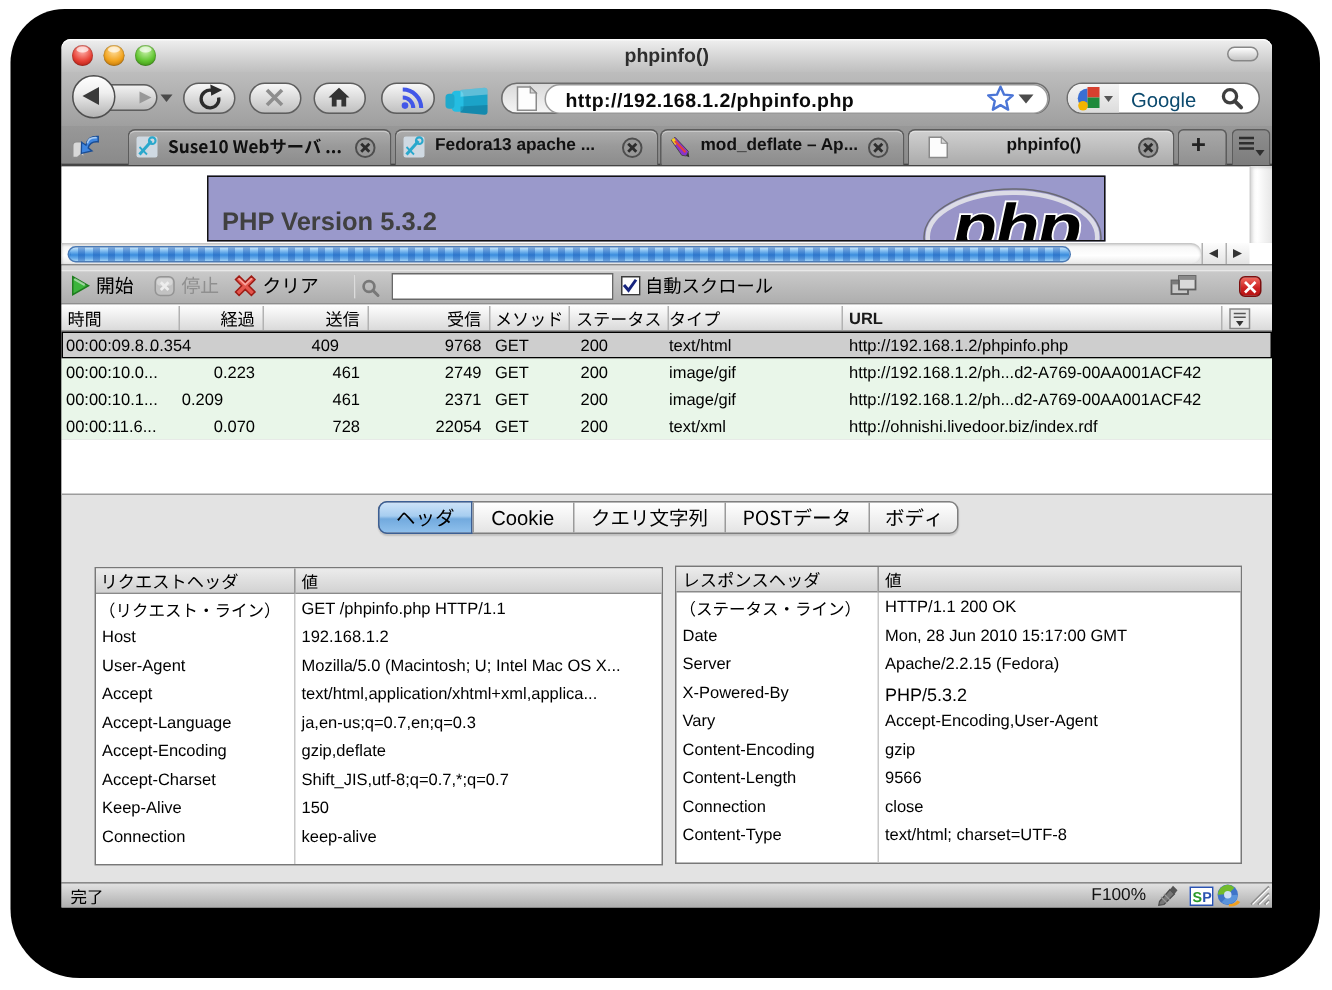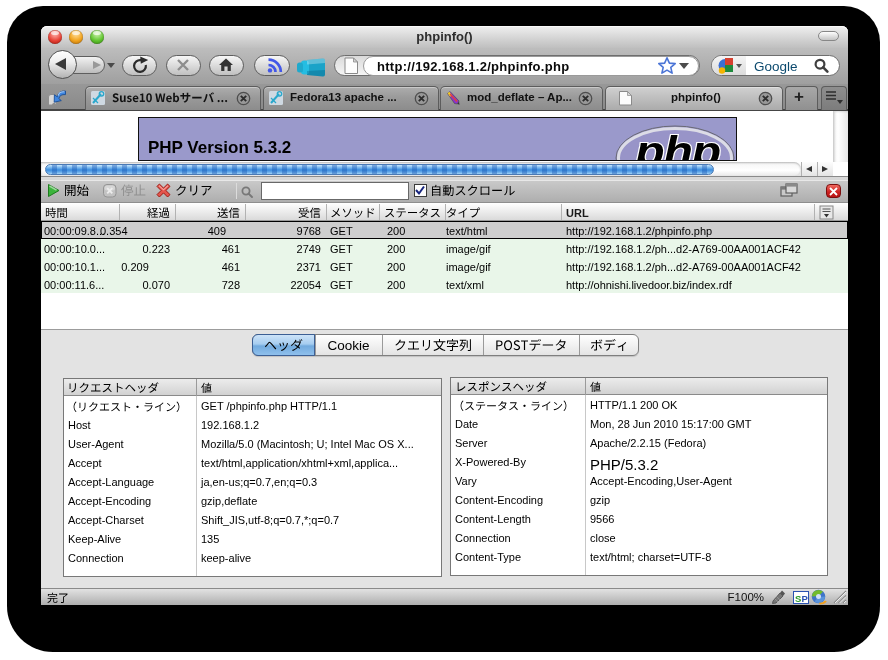--- a/index.html
+++ b/index.html
@@ -147,21 +147,21 @@
       <path d="M11 8 l6 0 l-3 4 Z" fill="#2e2e2e"></path>
     </svg>
 <div class="abs" style="left:0;top:85px;width:807px;height:51px;background:#fff"></div>
 <div class="abs" style="left:97px;top:91px;width:599px;height:44px;background:#9a99cb;border:1px solid #111;overflow:hidden">
 <svg style="position:absolute;left:0;top:0;width:599px;height:44px">
         <ellipse cx="536" cy="40" rx="59" ry="32" fill="#9894c8" stroke="#6a6a74" stroke-width="1"></ellipse>
         <ellipse cx="536" cy="40" rx="56.5" ry="29.5" fill="#9894c8" stroke="#dcdce6" stroke-width="3"></ellipse>
         <text x="443" y="48" font-family="Liberation Sans, sans-serif" font-style="italic" font-weight="bold" font-size="43px" fill="#000" stroke="#fff" stroke-width="2.2" paint-order="stroke" letter-spacing="-1" transform="scale(1.12 1)">php</text>
       </svg>
 </div>
-<div class="txt" style="left:107px;top:112px;font-size:17px;font-weight:bold;color:#000000">PHP Version 5.3.2</div>
+<div class="txt" style="left:107px;top:112px;font-size:17px;font-weight:bold;color:#404040">PHP Version 5.3.2</div>
 <div class="abs" style="left:792px;top:85px;width:15px;height:51px;background:linear-gradient(90deg,#f6f6f6,#ffffff 30%,#e6e6e6);border-left:1px solid #cfcfcf;box-shadow:inset 1px 1px 2px rgba(0,0,0,.12)"></div>
 <div class="abs" style="left:0;top:136px;width:807px;height:14px;background:linear-gradient(#ffffff,#e2e2e2)"></div>
 <div class="abs" style="left:0;top:136px;width:760px;height:14px;border-radius:0 7px 7px 0;background:linear-gradient(#f4f4f4,#fff 60%,#e8e8e8);box-shadow:inset 0 1px 2px rgba(0,0,0,.25)"></div>
 <div class="abs" style="left:4px;top:137.5px;width:669px;height:11px;border-radius:5.5px;border:1px solid #4a7ab5;background:linear-gradient(#c8e6fb 0%,#83bef1 25%,#3a8cdd 55%,#68acea 80%,#a2d3f5 100%)"></div>
 <div class="abs" style="left:6px;top:138.5px;width:665px;height:9px;border-radius:4.5px;background:repeating-linear-gradient(90deg,rgba(255,255,255,0) 0 5px,rgba(20,80,175,.38) 5px 10px)"></div>
 <div class="abs" style="left:760px;top:136px;width:16px;height:14px;background:linear-gradient(#fdfdfd,#e4e4e4);border-left:1px solid #b0b0b0"></div>
 <div class="abs" style="left:776px;top:136px;width:16px;height:14px;background:linear-gradient(#fdfdfd,#e4e4e4);border-left:1px solid #b0b0b0"></div>
 <div class="abs" style="left:764.5px;top:139.5px;width:0;height:0;border-right:6.5px solid #333;border-top:3.8px solid transparent;border-bottom:3.8px solid transparent"></div>
 <div class="abs" style="left:781px;top:139.5px;width:0;height:0;border-left:6.5px solid #333;border-top:3.8px solid transparent;border-bottom:3.8px solid transparent"></div>
 <div class="abs" style="left:792px;top:136px;width:15px;height:14px;background:#fff"></div>
@@ -325,21 +325,21 @@
 <div class="txt" style="left:160px;top:412px;font-size:11px">Mozilla/5.0 (Macintosh; U; Intel Mac OS X...</div>
 <div class="txt" style="left:27px;top:431px;font-size:11px">Accept</div>
 <div class="txt" style="left:160px;top:431px;font-size:11px">text/html,application/xhtml+xml,applica...</div>
 <div class="txt" style="left:27px;top:450px;font-size:11px">Accept-Language</div>
 <div class="txt" style="left:160px;top:450px;font-size:11px">ja,en-us;q=0.7,en;q=0.3</div>
 <div class="txt" style="left:27px;top:469px;font-size:11px">Accept-Encoding</div>
 <div class="txt" style="left:160px;top:469px;font-size:11px">gzip,deflate</div>
 <div class="txt" style="left:27px;top:488px;font-size:11px">Accept-Charset</div>
 <div class="txt" style="left:160px;top:488px;font-size:11px">Shift_JIS,utf-8;q=0.7,*;q=0.7</div>
 <div class="txt" style="left:27px;top:507px;font-size:11px">Keep-Alive</div>
-<div class="txt" style="left:160px;top:507px;font-size:11px">135</div>
+<div class="txt" style="left:160px;top:507px;font-size:11px">150</div>
 <div class="txt" style="left:27px;top:526px;font-size:11px">Connection</div>
 <div class="txt" style="left:160px;top:526px;font-size:11px">keep-alive</div>
 <div class="abs" style="left:409px;top:351px;width:378px;height:199px;background:#fff;border:1px solid #787878"></div>
 <div class="abs" style="left:410px;top:352px;width:376px;height:17px;background:linear-gradient(#ececec,#d2d2d2);border-bottom:1px solid #8a8a8a"></div>
 <div class="abs" style="left:544px;top:352px;width:1px;height:197px;background:#c8c8c8"></div>
 <div class="abs" style="left:544px;top:352px;width:1px;height:17px;background:#9a9a9a"></div>
 <svg class="t" style="left:414.0px;top:364.5px">
       <path fill="#000" d="M2.6 -0.4 3.2 0.2C3.4 0.1 3.6 0 3.7 0C6.6 -0.8 8.9 -2.3 10.4 -4.1L9.9 -4.9C8.5 -3.1 5.8 -1.5 3.6 -1C3.6 -1.6 3.6 -6.4 3.6 -7.5C3.6 -7.8 3.7 -8.3 3.7 -8.6H2.6C2.6 -8.3 2.7 -7.8 2.7 -7.5C2.7 -6.4 2.7 -1.6 2.7 -0.9C2.7 -0.7 2.6 -0.6 2.6 -0.4Z M20.7 -7.7 20.1 -8.1C19.9 -8.1 19.6 -8.1 19.3 -8.1C18.8 -8.1 15.3 -8.1 14.8 -8.1C14.5 -8.1 13.8 -8.1 13.7 -8.1V-7.1C13.8 -7.1 14.4 -7.1 14.8 -7.1C15.2 -7.1 18.9 -7.1 19.3 -7.1C19 -6.2 18.2 -4.8 17.4 -3.9C16.2 -2.6 14.5 -1.2 12.7 -0.5L13.4 0.3C15.1 -0.5 16.6 -1.8 17.9 -3.1C19 -2.1 20.3 -0.7 21 0.3L21.8 -0.4C21.1 -1.3 19.7 -2.8 18.5 -3.8C19.3 -4.9 20 -6.2 20.4 -7.2C20.5 -7.3 20.6 -7.6 20.7 -7.7Z M31.7 -8.5C31.7 -8.9 32 -9.2 32.4 -9.2C32.8 -9.2 33.2 -8.9 33.2 -8.5C33.2 -8.1 32.8 -7.8 32.4 -7.8C32 -7.8 31.7 -8.1 31.7 -8.5ZM31.2 -8.5C31.2 -7.8 31.7 -7.2 32.4 -7.2C33.1 -7.2 33.7 -7.8 33.7 -8.5C33.7 -9.2 33.1 -9.8 32.4 -9.8C31.7 -9.8 31.2 -9.2 31.2 -8.5ZM26.7 -4.2 25.9 -4.6C25.4 -3.7 24.5 -2.3 23.7 -1.6L24.5 -1.1C25.1 -1.8 26.2 -3.2 26.7 -4.2ZM31.5 -4.6 30.7 -4.2C31.3 -3.5 32.2 -2 32.6 -1.1L33.5 -1.6C33 -2.4 32.1 -3.9 31.5 -4.6ZM24.1 -6.9V-6C24.4 -6 24.7 -6 25 -6H28.2V-5.9C28.2 -5.4 28.2 -1.4 28.2 -0.8C28.2 -0.5 28.1 -0.4 27.8 -0.4C27.5 -0.4 27 -0.4 26.5 -0.5L26.5 0.4C27 0.5 27.7 0.5 28.2 0.5C28.9 0.5 29.2 0.2 29.2 -0.4C29.2 -1.2 29.2 -5 29.2 -5.9V-6H32.2C32.5 -6 32.8 -6 33.1 -6V-6.9C32.9 -6.9 32.5 -6.9 32.2 -6.9H29.2V-8C29.2 -8.3 29.2 -8.7 29.2 -8.9H28.2C28.2 -8.7 28.2 -8.3 28.2 -8.1V-6.9H25C24.7 -6.9 24.4 -6.9 24.1 -6.9Z M37.1 -8.4 36.5 -7.7C37.3 -7.2 38.7 -5.9 39.3 -5.3L40 -6C39.4 -6.7 37.9 -7.9 37.1 -8.4ZM36.1 -0.7 36.7 0.2C38.6 -0.1 40.1 -0.8 41.3 -1.6C43 -2.7 44.3 -4.2 45.1 -5.7L44.6 -6.6C43.9 -5.2 42.5 -3.5 40.7 -2.4C39.6 -1.7 38.1 -1 36.1 -0.7Z M55.2 -7.7 54.6 -8.1C54.4 -8.1 54.1 -8.1 53.8 -8.1C53.3 -8.1 49.8 -8.1 49.3 -8.1C49 -8.1 48.3 -8.1 48.2 -8.1V-7.1C48.3 -7.1 48.9 -7.1 49.3 -7.1C49.7 -7.1 53.4 -7.1 53.8 -7.1C53.5 -6.2 52.7 -4.8 51.9 -3.9C50.7 -2.6 49 -1.2 47.1 -0.5L47.9 0.3C49.6 -0.5 51.1 -1.8 52.4 -3.1C53.5 -2.1 54.8 -0.7 55.5 0.3L56.3 -0.4C55.6 -1.3 54.2 -2.8 53 -3.8C53.8 -4.9 54.5 -6.2 54.9 -7.2C55 -7.3 55.1 -7.6 55.2 -7.7Z M58.2 -3.2 59.1 -2.4C59.2 -2.6 59.5 -3 59.7 -3.3C60.2 -3.9 61.2 -5.2 61.8 -5.8C62.2 -6.3 62.4 -6.3 62.8 -5.9C63.3 -5.4 64.4 -4.3 65 -3.5C65.8 -2.7 66.8 -1.5 67.6 -0.5L68.4 -1.4C67.5 -2.3 66.4 -3.6 65.6 -4.4C64.9 -5.1 63.9 -6.1 63.2 -6.8C62.4 -7.5 61.9 -7.4 61.3 -6.7C60.6 -5.8 59.6 -4.6 59 -4C58.7 -3.7 58.5 -3.5 58.2 -3.2Z M74.6 -6.6 73.7 -6.3C73.9 -5.8 74.5 -4.4 74.6 -3.8L75.5 -4.1C75.3 -4.6 74.8 -6.2 74.6 -6.6ZM78.7 -6 77.7 -6.3C77.6 -4.8 77 -3.4 76.1 -2.4C75.2 -1.2 73.7 -0.3 72.4 0.1L73.2 0.9C74.5 0.4 75.9 -0.5 76.9 -1.9C77.7 -2.9 78.2 -4.1 78.5 -5.4C78.6 -5.6 78.6 -5.7 78.7 -6ZM71.9 -6 71 -5.7C71.3 -5.3 71.9 -3.7 72.1 -3.1L72.9 -3.4C72.7 -4 72.1 -5.6 71.9 -6Z M90.6 -9.7 90 -9.5C90.3 -9 90.7 -8.4 90.9 -7.9L91.5 -8.2C91.3 -8.6 90.9 -9.3 90.6 -9.7ZM86.3 -8.8 85.2 -9.1C85.2 -8.8 85 -8.4 84.9 -8.2C84.4 -7.1 83.2 -5.4 81.2 -4.2L82 -3.6C83.2 -4.5 84.3 -5.6 85 -6.6H88.9C88.7 -5.7 88.1 -4.5 87.3 -3.4C86.5 -4 85.7 -4.6 84.9 -5L84.3 -4.4C85 -3.9 85.9 -3.3 86.7 -2.7C85.7 -1.6 84.2 -0.5 82.3 0.1L83.1 0.8C85 0.1 86.5 -1 87.5 -2.1C88 -1.8 88.4 -1.4 88.7 -1.1L89.4 -1.9C89 -2.2 88.6 -2.5 88.1 -2.9C89 -4.1 89.6 -5.4 89.9 -6.5C90 -6.7 90.1 -6.9 90.2 -7.1L89.6 -7.4L90.2 -7.7C90 -8.2 89.6 -8.9 89.3 -9.3L88.7 -9C89 -8.6 89.4 -7.9 89.6 -7.4L89.4 -7.6C89.2 -7.5 89 -7.5 88.7 -7.5H85.5L85.8 -7.9C85.9 -8.1 86.1 -8.5 86.3 -8.8Z"></path>
     </svg>
 <svg class="t" style="left:549.0px;top:364.5px">
@@ -347,21 +347,21 @@
     </svg>
 <svg class="t" style="left:412.0px;top:383.5px">
       <path fill="#000" d="M7.6 -4.2C7.6 -2 8.5 -0.3 9.8 1.1L10.5 0.7C9.2 -0.6 8.4 -2.2 8.4 -4.2C8.4 -6.1 9.2 -7.8 10.5 -9.1L9.8 -9.4C8.5 -8.1 7.6 -6.3 7.6 -4.2Z M19.8 -7.4 19.2 -7.8C19.1 -7.7 18.8 -7.7 18.4 -7.7C18 -7.7 14.6 -7.7 14.2 -7.7C13.8 -7.7 13.2 -7.7 13.1 -7.8V-6.8C13.2 -6.8 13.8 -6.8 14.2 -6.8C14.6 -6.8 18.1 -6.8 18.5 -6.8C18.2 -5.9 17.4 -4.6 16.6 -3.8C15.5 -2.5 13.9 -1.2 12.1 -0.5L12.8 0.2C14.4 -0.5 15.9 -1.7 17.1 -3C18.2 -2 19.4 -0.7 20.1 0.3L20.9 -0.4C20.2 -1.2 18.8 -2.7 17.7 -3.7C18.5 -4.6 19.2 -5.9 19.5 -6.9C19.6 -7 19.7 -7.3 19.8 -7.4Z M24.4 -8.1V-7.2C24.6 -7.2 25 -7.3 25.4 -7.3C26 -7.3 29.2 -7.3 29.8 -7.3C30.1 -7.3 30.5 -7.2 30.8 -7.2V-8.1C30.5 -8.1 30.1 -8.1 29.8 -8.1C29.2 -8.1 26 -8.1 25.4 -8.1C25 -8.1 24.7 -8.1 24.4 -8.1ZM23 -5.4V-4.5C23.4 -4.5 23.7 -4.5 24 -4.5H27.3C27.3 -3.5 27.1 -2.5 26.7 -1.8C26.2 -1.1 25.4 -0.4 24.6 -0.1L25.4 0.5C26.3 0 27.2 -0.7 27.6 -1.5C28 -2.3 28.2 -3.3 28.2 -4.5H31.2C31.5 -4.5 31.8 -4.5 32.1 -4.5V-5.4C31.8 -5.3 31.4 -5.3 31.2 -5.3C30.6 -5.3 24.6 -5.3 24 -5.3C23.7 -5.3 23.4 -5.3 23 -5.4Z M34.1 -4.8V-3.7C34.5 -3.7 35 -3.7 35.7 -3.7C36.5 -3.7 40.9 -3.7 41.7 -3.7C42.2 -3.7 42.6 -3.7 42.9 -3.7V-4.8C42.6 -4.7 42.2 -4.7 41.7 -4.7C40.9 -4.7 36.5 -4.7 35.7 -4.7C35 -4.7 34.5 -4.7 34.1 -4.8Z M49.9 -8.6 48.9 -9C48.8 -8.7 48.7 -8.3 48.5 -8.1C48 -7.1 46.9 -5.4 45 -4.3L45.7 -3.7C47 -4.5 48 -5.6 48.7 -6.6H52.4C52.2 -5.7 51.6 -4.5 50.9 -3.6C50.1 -4.1 49.3 -4.6 48.6 -5L48 -4.4C48.7 -4 49.5 -3.4 50.3 -2.8C49.3 -1.8 47.9 -0.8 46 -0.2L46.8 0.5C48.7 -0.2 50 -1.2 51 -2.3C51.5 -1.9 51.9 -1.6 52.2 -1.3L52.9 -2.1C52.5 -2.4 52.1 -2.7 51.6 -3C52.5 -4.2 53.1 -5.4 53.3 -6.5C53.4 -6.6 53.5 -6.9 53.6 -7.1L52.9 -7.5C52.7 -7.4 52.4 -7.4 52.2 -7.4H49.2L49.4 -7.8C49.5 -8 49.7 -8.3 49.9 -8.6Z M63.8 -7.4 63.2 -7.8C63.1 -7.7 62.8 -7.7 62.4 -7.7C62 -7.7 58.6 -7.7 58.2 -7.7C57.8 -7.7 57.2 -7.7 57.1 -7.8V-6.8C57.2 -6.8 57.8 -6.8 58.2 -6.8C58.6 -6.8 62.1 -6.8 62.5 -6.8C62.2 -5.9 61.4 -4.6 60.6 -3.8C59.5 -2.5 57.9 -1.2 56.1 -0.5L56.8 0.2C58.4 -0.5 59.9 -1.7 61.1 -3C62.2 -2 63.4 -0.7 64.1 0.3L64.9 -0.4C64.2 -1.2 62.8 -2.7 61.7 -3.7C62.5 -4.6 63.2 -5.9 63.5 -6.9C63.6 -7 63.7 -7.3 63.8 -7.4Z M71.5 -5.3C70.9 -5.3 70.3 -4.8 70.3 -4.2C70.3 -3.5 70.9 -3 71.5 -3C72.1 -3 72.7 -3.5 72.7 -4.2C72.7 -4.8 72.1 -5.3 71.5 -5.3Z M79.5 -8.2V-7.3C79.8 -7.3 80.2 -7.3 80.5 -7.3C81.1 -7.3 84.2 -7.3 84.8 -7.3C85.2 -7.3 85.6 -7.3 85.9 -7.3V-8.2C85.6 -8.2 85.2 -8.1 84.9 -8.1C84.2 -8.1 81.1 -8.1 80.5 -8.1C80.2 -8.1 79.8 -8.2 79.5 -8.2ZM86.7 -5.3 86 -5.7C85.9 -5.6 85.7 -5.6 85.4 -5.6C84.9 -5.6 80.2 -5.6 79.6 -5.6C79.3 -5.6 79 -5.6 78.6 -5.7V-4.7C78.9 -4.8 79.4 -4.8 79.6 -4.8C80.3 -4.8 84.9 -4.8 85.5 -4.8C85.3 -4 84.8 -3 84.2 -2.3C83.2 -1.4 81.9 -0.6 80.3 -0.3L81 0.5C82.4 0.1 83.8 -0.6 84.9 -1.8C85.7 -2.7 86.2 -3.9 86.5 -5C86.5 -5 86.6 -5.2 86.7 -5.3Z M88.9 -4 89.4 -3.1C90.9 -3.6 92.4 -4.2 93.6 -4.9V-0.8C93.6 -0.4 93.5 0.1 93.5 0.3H94.6C94.5 0.1 94.5 -0.4 94.5 -0.8V-5.5C95.6 -6.2 96.7 -7.1 97.5 -7.9L96.8 -8.6C96 -7.7 94.9 -6.7 93.8 -6C92.5 -5.3 90.8 -4.5 88.9 -4Z M101.5 -8.1 100.9 -7.4C101.7 -6.8 103.1 -5.7 103.6 -5.1L104.3 -5.8C103.7 -6.4 102.3 -7.5 101.5 -8.1ZM100.6 -0.7 101.1 0.2C103 -0.1 104.4 -0.8 105.5 -1.5C107.1 -2.5 108.4 -4 109.2 -5.4L108.6 -6.3C108 -5 106.6 -3.4 105 -2.3C103.9 -1.6 102.5 -1 100.6 -0.7Z M113.4 -4.2C113.4 -6.3 112.5 -8.1 111.2 -9.4L110.5 -9.1C111.8 -7.8 112.6 -6.1 112.6 -4.2C112.6 -2.2 111.8 -0.6 110.5 0.7L111.2 1.1C112.5 -0.3 113.4 -2 113.4 -4.2Z"></path>
     </svg>
 <div class="txt" style="left:549px;top:373px;font-size:11px">HTTP/1.1 200 OK</div>
 <div class="txt" style="left:414px;top:392px;font-size:11px">Date</div>
 <div class="txt" style="left:549px;top:392px;font-size:11px">Mon, 28 Jun 2010 15:17:00 GMT</div>
 <div class="txt" style="left:414px;top:411px;font-size:11px">Server</div>
 <div class="txt" style="left:549px;top:411px;font-size:11px">Apache/2.2.15 (Fedora)</div>
 <div class="txt" style="left:414px;top:430px;font-size:11px">X-Powered-By</div>
-<div class="txt" style="left:549px;top:430px;font-size:15px">PHP/5.3.2</div>
+<div class="txt" style="left:549px;top:430px;font-size:12px">PHP/5.3.2</div>
 <div class="txt" style="left:414px;top:449px;font-size:11px">Vary</div>
 <div class="txt" style="left:549px;top:449px;font-size:11px">Accept-Encoding,User-Agent</div>
 <div class="txt" style="left:414px;top:468px;font-size:11px">Content-Encoding</div>
 <div class="txt" style="left:549px;top:468px;font-size:11px">gzip</div>
 <div class="txt" style="left:414px;top:487px;font-size:11px">Content-Length</div>
 <div class="txt" style="left:549px;top:487px;font-size:11px">9566</div>
 <div class="txt" style="left:414px;top:506px;font-size:11px">Connection</div>
 <div class="txt" style="left:549px;top:506px;font-size:11px">close</div>
 <div class="txt" style="left:414px;top:525px;font-size:11px">Content-Type</div>
 <div class="txt" style="left:549px;top:525px;font-size:11px">text/html; charset=UTF-8</div>

